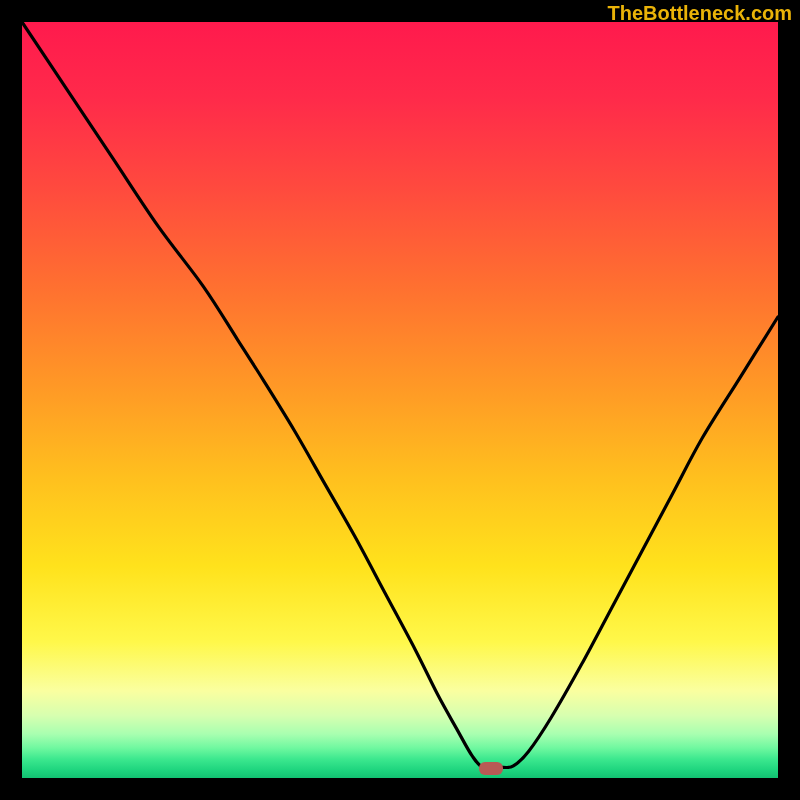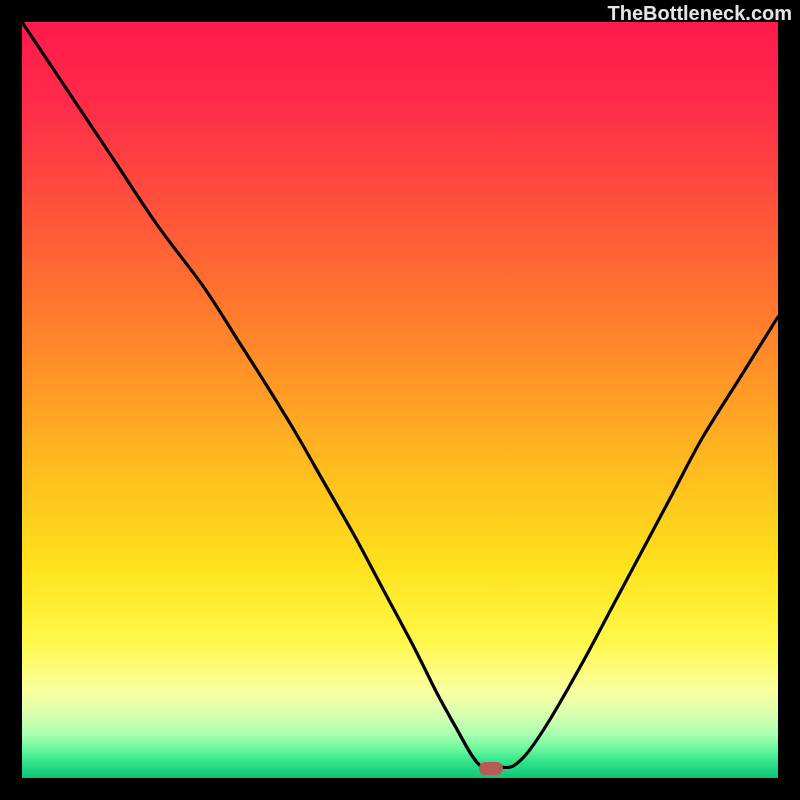--- a/index.html
+++ b/index.html
@@ -26,21 +26,21 @@
     height: 756px;
     overflow: hidden;
   }
   .watermark {
     position: absolute;
     top: 2px;
     right: 8px;
     font-family: Arial, Helvetica, sans-serif;
     font-size: 20px;
     font-weight: bold;
-    color: #e5e5e5;
+    color: #eab308;
     letter-spacing: 0px;
     user-select: none;
   }
   .curve {
     position: absolute;
     left: 0;
     top: 0;
     pointer-events: none;
   }
   .marker {

